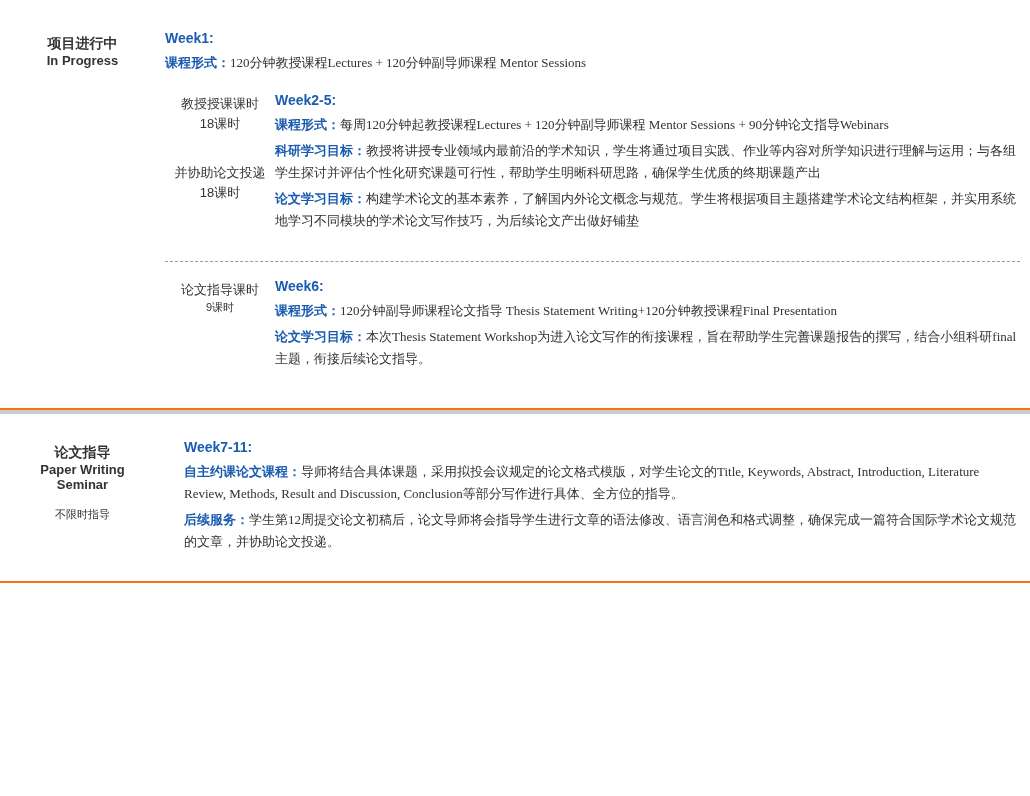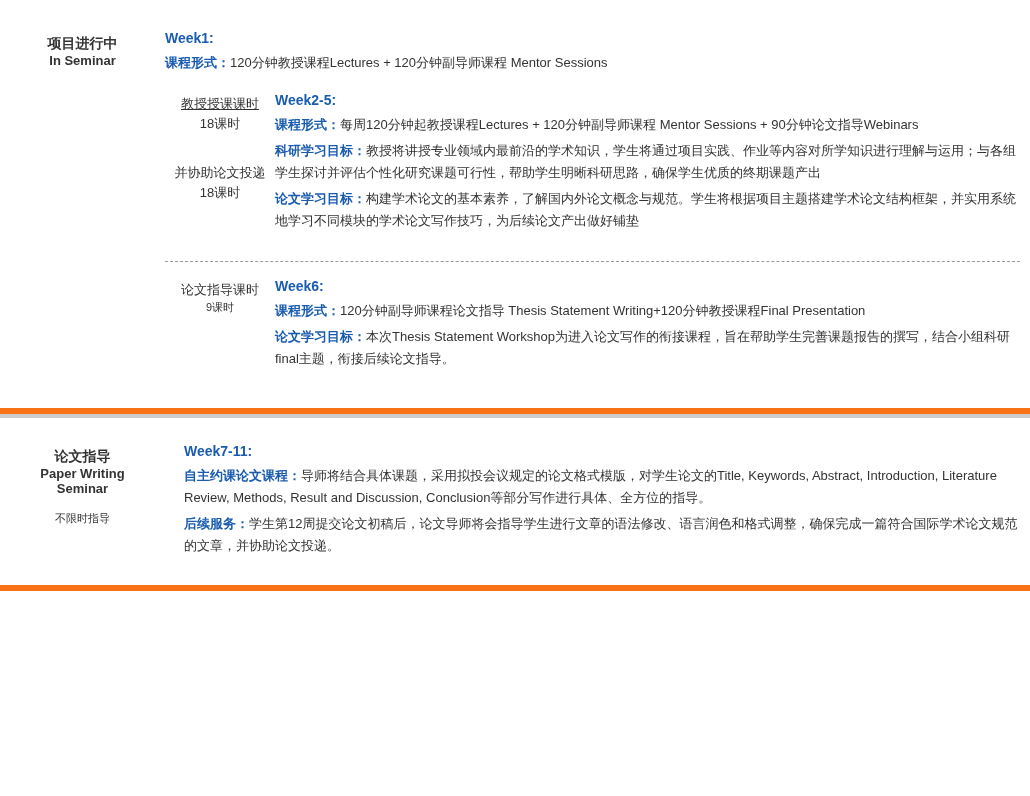--- a/index.html
+++ b/index.html
@@ -11,21 +11,21 @@
       width: 1030px;
       min-height: 796px;
     }
     .page-container {
       width: 1030px;
       padding: 10px 0;
     }
     .section {
       display: flex;
       padding: 20px 10px 20px 10px;
-      border-bottom: 6px solid #f97316;
+      border-bottom: 2px solid #f97316;
     }
     .section-left {
       width: 145px;
       min-width: 145px;
       text-align: center;
       padding-top: 5px;
     }
     .section-title-cn {
       font-weight: bold;
       font-size: 14px;
@@ -49,20 +49,21 @@
       font-size: 14px;
       margin-bottom: 6px;
     }
     .label-blue {
       color: #1a5cb0;
       font-weight: bold;
     }
     .text-normal {
       color: #333;
       line-height: 1.7;
+      font-family: Liberation Serif, serif;
     }
     .sub-section {
       display: flex;
       gap: 0;
     }
     .sub-left {
       width: 110px;
       min-width: 110px;
       text-align: center;
       color: #333;
@@ -90,34 +91,34 @@
     }
   </style>
 </head>
 <body>
 
 <div class="page-container">
 
   <div class="section">
     <div class="section-left">
       <div class="section-title-cn">项目进行中</div>
-      <div class="section-title-en">In Seminar</div>
+      <div class="section-title-en">In Progress</div>
     </div>
     <div class="section-right">
 
       <div class="week-block">
         <div class="week-title">Week1:</div>
         <div class="inline-block text-normal">
           <span class="label-blue">课程形式：</span><span>120分钟教授课程Lectures + 120分钟副导师课程  Mentor Sessions</span>
         </div>
       </div>
 
       <div class="sub-section">
         <div class="sub-left">
-          <div style="font-size:13px;color:#333;line-height:1.5;text-decoration:underline;">教授授课课时</div>
+          <div style="font-size:13px;color:#333;line-height:1.5;">教授授课课时</div>
           <div style="font-size:13px;color:#333;line-height:1.5;margin-bottom:30px;">18课时</div>
           <div style="font-size:13px;color:#333;line-height:1.5;">并协助论文投递</div>
           <div style="font-size:13px;color:#333;line-height:1.5;">18课时</div>
         </div>
         <div class="sub-right">
           <div class="week-block">
             <div class="week-title">Week2-5:</div>
             <div class="inline-block text-normal">
               <span class="label-blue">课程形式：</span><span>每周120分钟起教授课程Lectures + 120分钟副导师课程  Mentor Sessions + 90分钟论文指导Webinars</span>
             </div>

